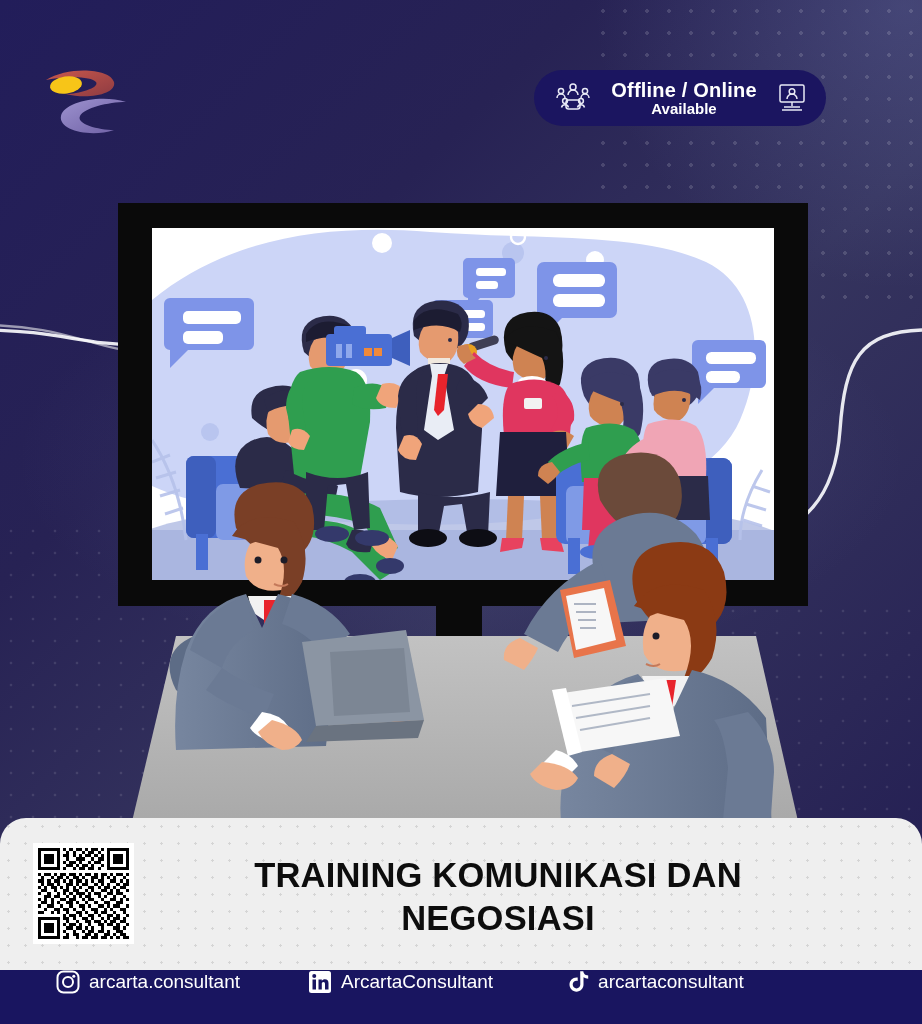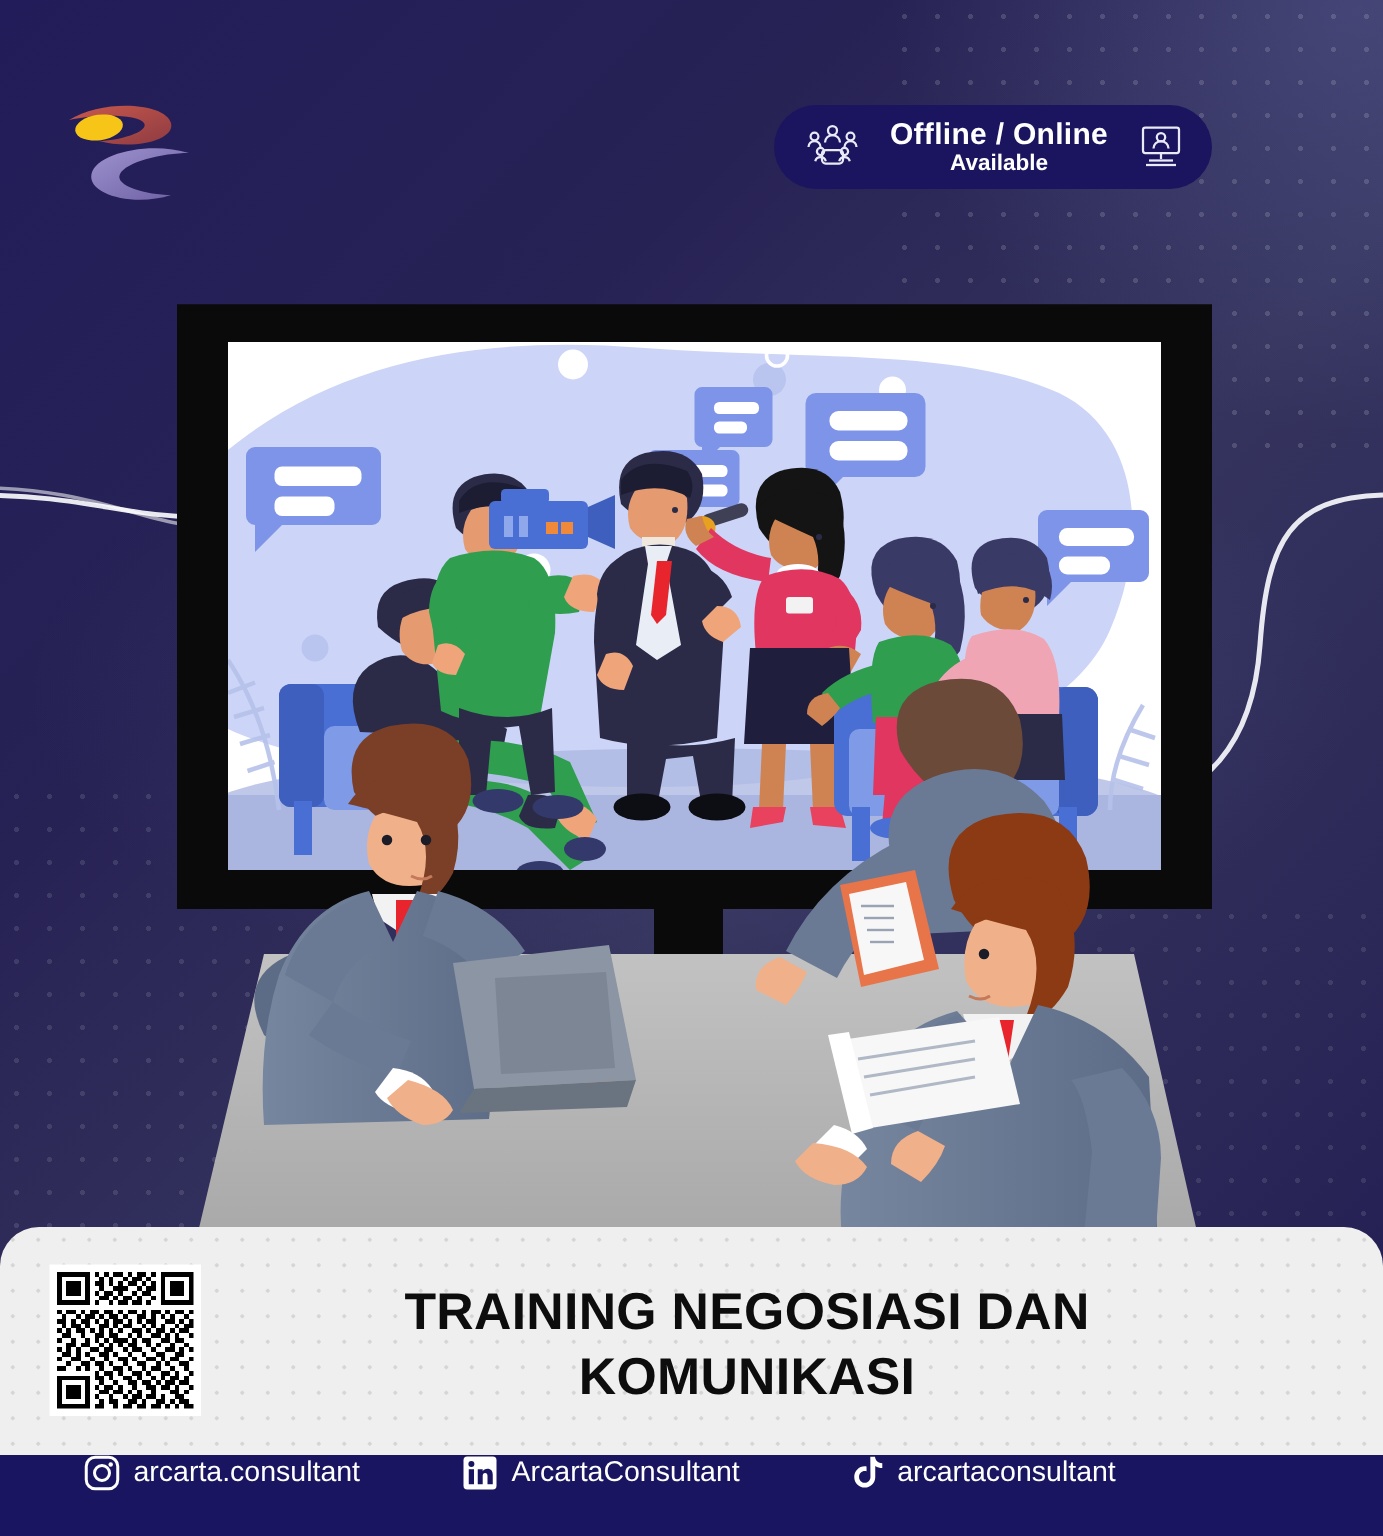--- a/index.html
+++ b/index.html
@@ -49,21 +49,21 @@
     background: radial-gradient(ellipse at 50% 50%, rgba(130,140,200,0.16), transparent 70%);
     pointer-events: none;
   }
   .curves { position: absolute; inset: 0; pointer-events: none; }
 
   
   .logo { position: absolute; left: 38px; top: 58px; width: 96px; height: 84px; }
 
   
   .badge {
-    position: absolute; left: 516px; top: 70px;
+    position: absolute; left: 534px; top: 70px;
     width: 292px; height: 56px;
     background: #1b1560;
     border-radius: 28px;
     display: flex; align-items: center;
     padding: 0 18px 0 20px;
     gap: 12px;
   }
   .badge-text { flex: 1; text-align: center; color: #ffffff; line-height: 1.05; }
   .badge-text .l1 { font-size: 20px; font-weight: bold; letter-spacing: .2px; }
   .badge-text .l2 { font-size: 15px; font-weight: bold; }
@@ -476,22 +476,22 @@
         <path d="M8 24h1v1H8zM10 24h2v1h-2zM13 24h1v1h-1zM16 24h1v1h-1zM19 24h2v1h-2zM22 24h2v1h-2zM25 24h1v1h-1zM28 24h1v1h-1z"></path>
         <path d="M9 25h2v1H9zM12 25h2v1h-2zM15 25h1v1h-1zM17 25h1v1h-1zM20 25h1v1h-1zM24 25h2v1h-2zM27 25h1v1h-1z"></path>
         <path d="M8 26h1v1H8zM11 26h1v1h-1zM14 26h1v1h-1zM16 26h2v1h-2zM19 26h2v1h-2zM22 26h1v1h-1zM25 26h2v1h-2z"></path>
         <path d="M9 27h1v1H9zM11 27h2v1h-2zM15 27h2v1h-2zM18 27h1v1h-1zM21 27h2v1h-2zM24 27h1v1h-1zM26 27h2v1h-2z"></path>
         <path d="M8 28h2v1H8zM12 28h1v1h-1zM14 28h2v1h-2zM17 28h2v1h-2zM20 28h2v1h-2zM23 28h1v1h-1zM25 28h1v1h-1zM27 28h2v1h-2z"></path>
       </g>
     </svg>
   </div>
 
   <div class="title">
-    <div>TRAINING NEGOSIASI DAN</div>
-    <div>KOMUNIKASI</div>
+    <div>TRAINING KOMUNIKASI DAN</div>
+    <div>NEGOSIASI</div>
   </div>
 
   <div class="footer">
     <div class="soc soc-ig">
       <svg width="24" height="24" viewBox="0 0 24 24">
         <rect x="1.5" y="1.5" width="21" height="21" rx="6" fill="none" stroke="#ffffff" stroke-width="2"></rect>
         <circle cx="12" cy="12" r="5" fill="none" stroke="#ffffff" stroke-width="2"></circle>
         <circle cx="17.8" cy="6.3" r="1.5" fill="#ffffff"></circle>
       </svg>
       <span>arcarta.consultant</span>

